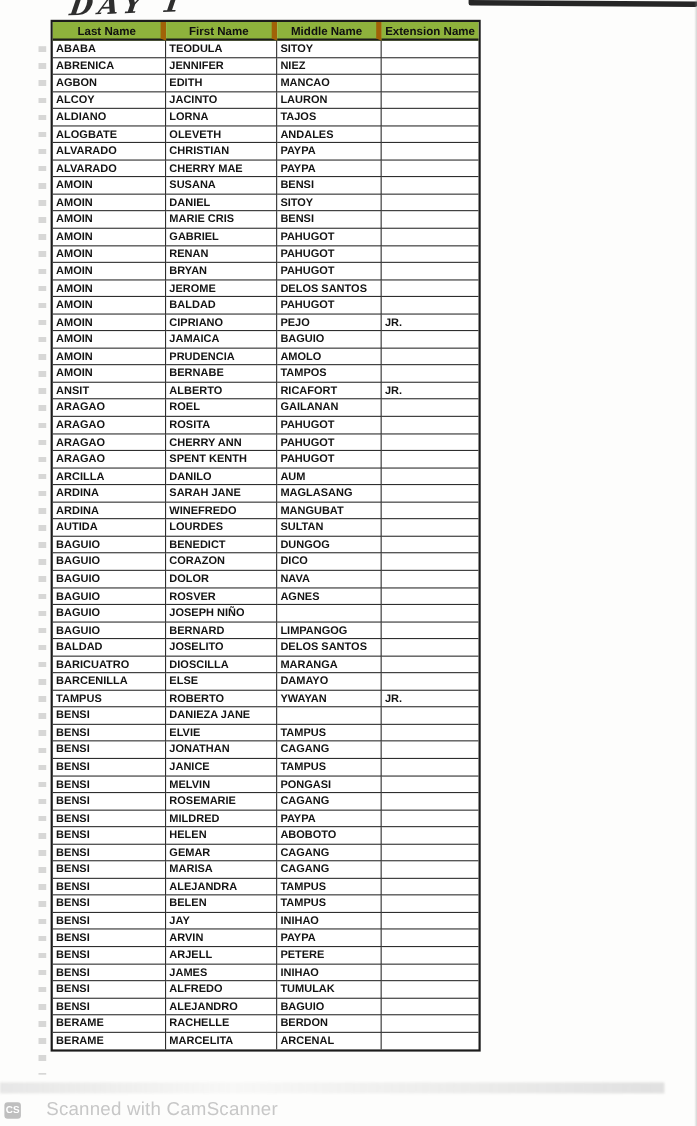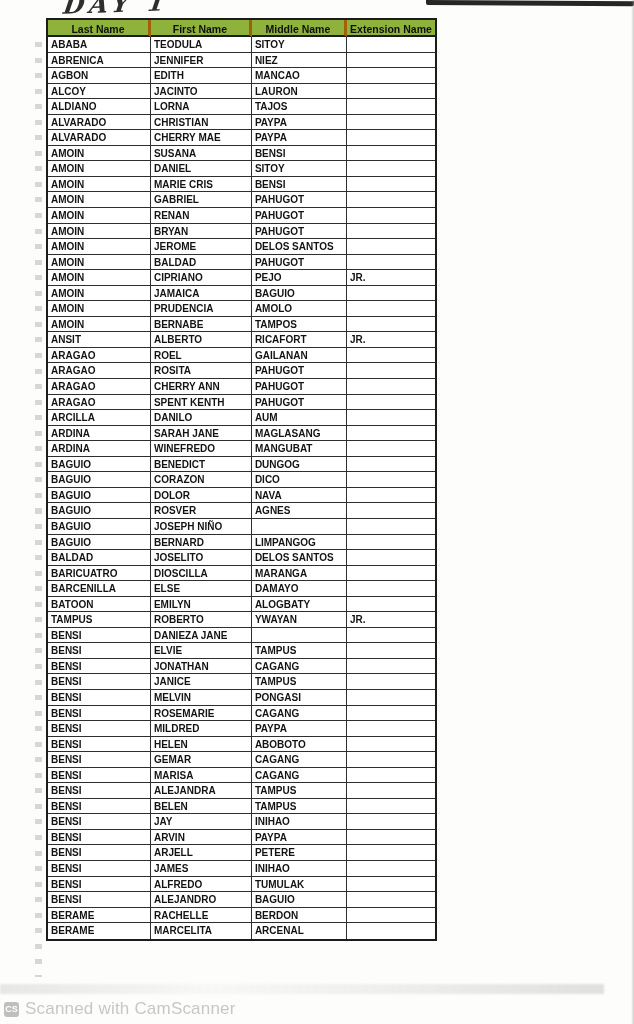--- a/index.html
+++ b/index.html
@@ -66,29 +66,29 @@
   }
   .cell.c0{width:104px;}
   .cell.c1{width:102px;}
   .cell.c2{width:96px;}
   .cell.c3{width:89px;border-right:none;}
   .trow:last-child .cell{border-bottom:none;}
   .hrow .cell{
     background:var(--header-green,#8eb23c);
     text-align:center;padding:2px 0 0 0;
     font-size:10.5px;height:17px;line-height:14px;
-    border-right:3px solid #a16207;
+    border-right:5px solid #a16207;
     border-bottom:2px solid #1c1c1c;
     color:#101010;
   }
   .hrow .cell.c3{border-right:none;}
   
   .watermark{
     position:absolute;left:4px;top:999px;
-    display:flex;align-items:center;gap:6px;
+    display:flex;align-items:center;gap:23px;
   }
   .cs-badge{
     width:15px;height:15px;border-radius:3px;
     background:#bfbfbf;color:#ffffff;
     font-size:9px;font-weight:bold;
     display:flex;align-items:center;justify-content:center;
     letter-spacing:0;
   }
   .wm-text{
     color:var(--watermark-gray,#c7c7c7);
@@ -144,20 +144,26 @@
     <div class="cell c3"></div>
   </div>
 
   <div class="trow">
     <div class="cell c0">ALDIANO</div>
     <div class="cell c1">LORNA</div>
     <div class="cell c2">TAJOS</div>
     <div class="cell c3"></div>
   </div>
 
+  <div class="trow">
+    <div class="cell c0">ALOGBATE</div>
+    <div class="cell c1">OLEVETH</div>
+    <div class="cell c2">ANDALES</div>
+    <div class="cell c3"></div>
+  </div>
 
   <div class="trow">
     <div class="cell c0">ALVARADO</div>
     <div class="cell c1">CHRISTIAN</div>
     <div class="cell c2">PAYPA</div>
     <div class="cell c3"></div>
   </div>
 
   <div class="trow">
     <div class="cell c0">ALVARADO</div>
@@ -300,20 +306,26 @@
   </div>
 
   <div class="trow">
     <div class="cell c0">ARDINA</div>
     <div class="cell c1">WINEFREDO</div>
     <div class="cell c2">MANGUBAT</div>
     <div class="cell c3"></div>
   </div>
 
 
+  <div class="trow">
+    <div class="cell c0">AUTIDA</div>
+    <div class="cell c1">LOURDES</div>
+    <div class="cell c2">SULTAN</div>
+    <div class="cell c3"></div>
+  </div>
 
   <div class="trow">
     <div class="cell c0">BAGUIO</div>
     <div class="cell c1">BENEDICT</div>
     <div class="cell c2">DUNGOG</div>
     <div class="cell c3"></div>
   </div>
 
   <div class="trow">
     <div class="cell c0">BAGUIO</div>
@@ -364,26 +376,20 @@
     <div class="cell c3"></div>
   </div>
 
   <div class="trow">
     <div class="cell c0">BARCENILLA</div>
     <div class="cell c1">ELSE</div>
     <div class="cell c2">DAMAYO</div>
     <div class="cell c3"></div>
   </div>
 
-  <div class="trow">
-    <div class="cell c0">BATOON</div>
-    <div class="cell c1">EMILYN</div>
-    <div class="cell c2">ALOGBATY</div>
-    <div class="cell c3"></div>
-  </div>
 
   <div class="trow">
     <div class="cell c0">TAMPUS</div>
     <div class="cell c1">ROBERTO</div>
     <div class="cell c2">YWAYAN</div>
     <div class="cell c3">JR.</div>
   </div>
 
   <div class="trow">
     <div class="cell c0">BENSI</div>

